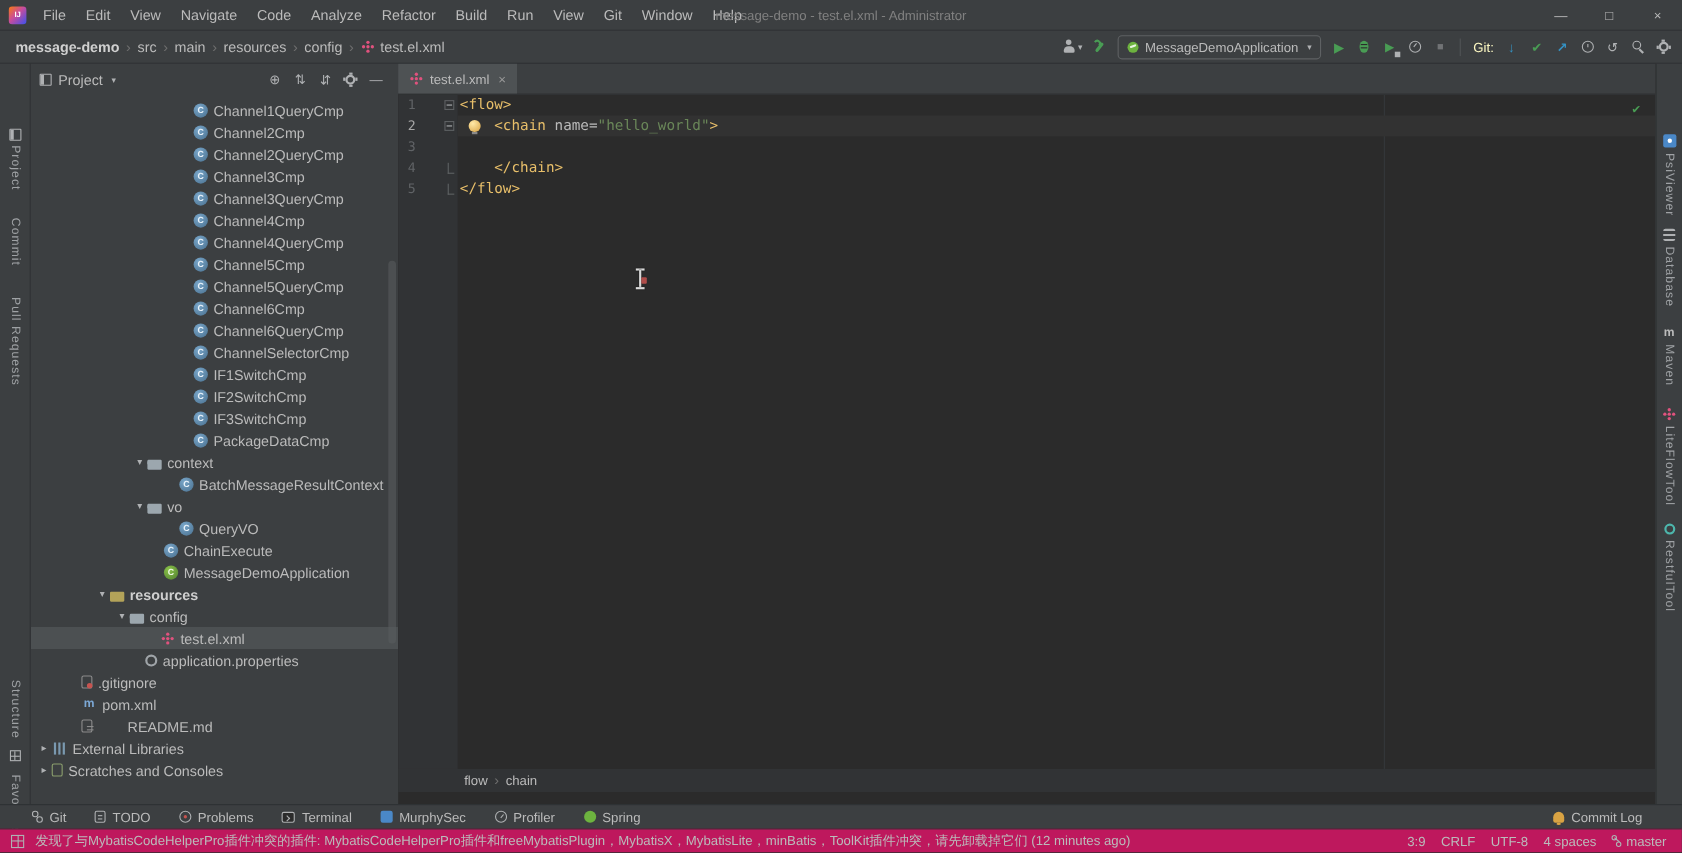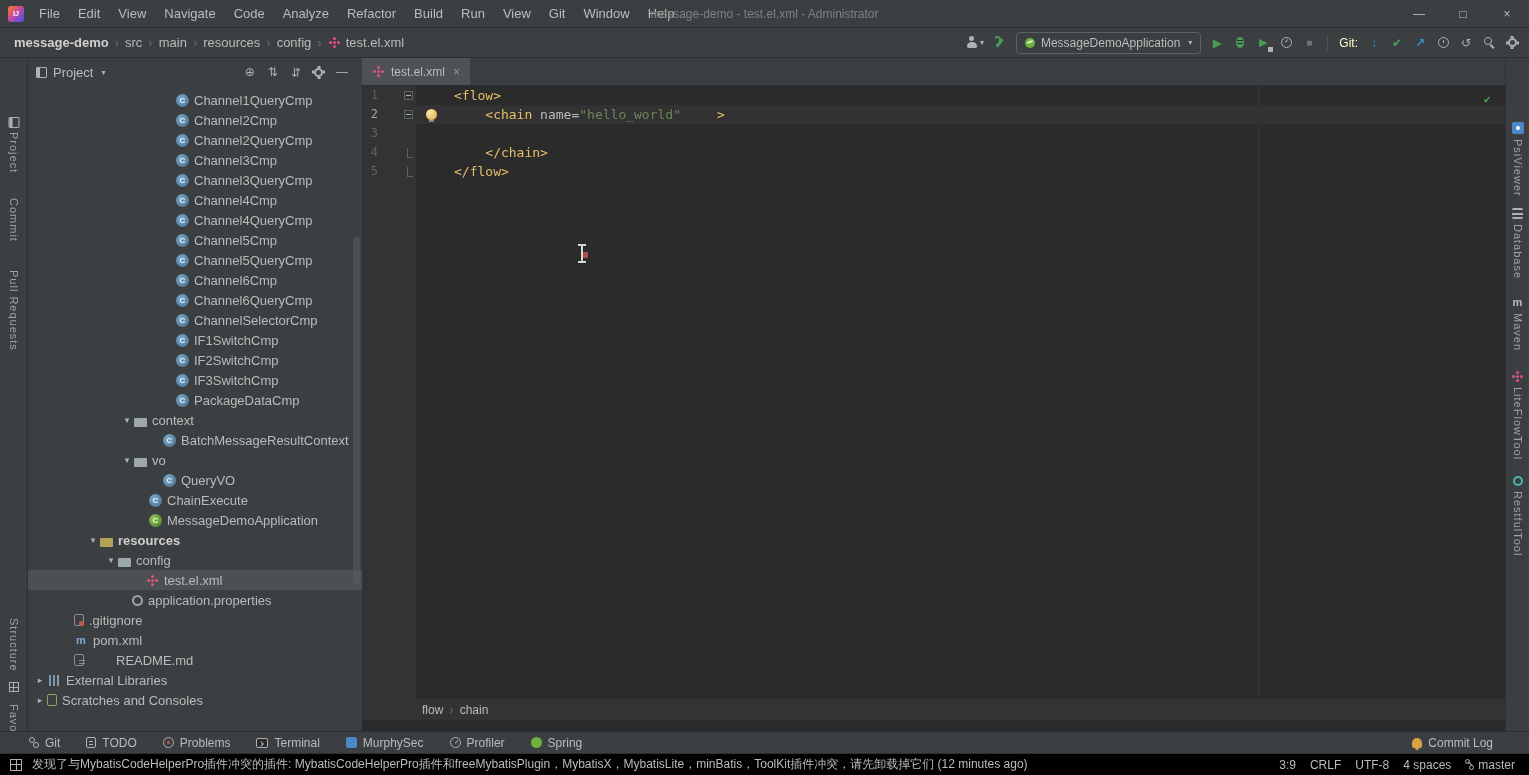--- a/index.html
+++ b/index.html
@@ -123,21 +123,21 @@
   .editor{position:absolute;top:28px;left:0;right:0;bottom:21px;font-family:"DejaVu Sans Mono","Liberation Mono",monospace;font-size:13px;overflow:hidden;}
   .gutter-bg{position:absolute;left:0;top:0;bottom:0;width:54px;background:#313335;}
   .guide{position:absolute;left:896px;top:0;bottom:0;width:1px;background:#35383B;}
   .code-lines{position:relative;}
   .code-line{display:flex;height:19px;line-height:19px;}
   .line-num{width:16px;text-align:right;color:#606366;font-size:12px;flex:none;}
   .code-line.caret .line-num{color:#A7A7A7;}
   .fold-zone{width:38px;flex:none;display:flex;justify-content:flex-end;align-items:center;padding-right:3px;box-sizing:border-box;}
   .code-text{flex:1;padding-left:2px;white-space:pre;color:#A9B7C6;}
   .code-line.caret .code-text{background:#323232;}
-  .tok-tag{color:#E8BF6A;margin-left:36px;}
+  .tok-tag{color:#E8BF6A;}
   .tok-attr{color:#BABABA;}
   .tok-str{color:#6A8759;}
   .tok-plain{color:#A9B7C6;}
   .fold-minus{width:9px;height:9px;border:1px solid #5E6163;box-sizing:border-box;position:relative;background:#313335;}
   .fold-minus::after{content:"";position:absolute;left:1px;right:1px;top:3px;height:1px;background:#AFB1B3;}
   .fold-end{width:6px;height:10px;border-left:1px solid #5E6163;border-bottom:1px solid #5E6163;box-sizing:border-box;}
   .bulb{position:absolute;left:64px;top:23px;width:11px;height:11px;border-radius:50%;background:radial-gradient(circle at 35% 30%,#FFE9A8,#D9A343);z-index:3;}
   .bulb::after{content:"";position:absolute;left:3px;top:11px;width:5px;height:2px;background:#8A8A8A;}
   .inspection-ok{position:absolute;top:6px;right:14px;color:#499C54;font-size:12px;z-index:3;}
   .editor-crumbs{position:absolute;left:0;right:0;bottom:11px;height:21px;background:#313335;display:flex;align-items:center;padding-left:58px;font-size:12px;color:#BBBBBB;box-sizing:border-box;}
@@ -158,21 +158,21 @@
   .bt-terminal{width:12px;height:10px;background:#2B2B2B;border:1px solid #AFB1B3;border-radius:2px;box-sizing:border-box;}
   .bt-terminal::after{content:"";position:absolute;left:2px;top:3px;width:3px;height:3px;border-top:1px solid #AFB1B3;border-right:1px solid #AFB1B3;transform:rotate(45deg);}
   .bt-murphysec{width:11px;height:11px;background:#4A88C7;border-radius:2px;}
   .bt-profiler{width:11px;height:11px;border:1px solid #AFB1B3;border-radius:50%;box-sizing:border-box;}
   .bt-profiler::after{content:"";position:absolute;left:5px;top:2px;width:1px;height:4px;background:#AFB1B3;transform:rotate(40deg);}
   .bt-spring{width:11px;height:11px;background:#6DB33F;border-radius:50%;}
   .event-log{position:absolute;right:36px;display:flex;align-items:center;gap:6px;}
   .bell{width:10px;height:10px;background:#D9A343;border-radius:50% 50% 2px 2px;position:relative;}
   .bell::after{content:"";position:absolute;left:3px;bottom:-2px;width:4px;height:2px;border-radius:50%;background:#D9A343;}
 
-  .statusbar{position:absolute;left:0;right:0;bottom:0;height:22px;background:#000000;border-top:1px solid #2E3133;box-sizing:border-box;display:flex;align-items:center;gap:10px;padding:0 14px 0 10px;font-size:12px;color:#BBBBBB;}
+  .statusbar{position:absolute;left:0;right:0;bottom:0;height:22px;background:#be185d;border-top:1px solid #2E3133;box-sizing:border-box;display:flex;align-items:center;gap:10px;padding:0 14px 0 10px;font-size:12px;color:#BBBBBB;}
   .status-msg{flex:1;white-space:nowrap;overflow:hidden;text-overflow:ellipsis;}
   .status-right{display:flex;align-items:center;gap:14px;flex:none;}
   .branch{display:flex;align-items:center;gap:4px;}
   .branch-icon{width:9px;height:11px;position:relative;display:inline-block;}
   .branch-icon::before{content:"";position:absolute;left:0;top:0;width:3px;height:3px;border-radius:50%;border:1px solid #AFB1B3;}
   .branch-icon::after{content:"";position:absolute;right:0;bottom:0;width:3px;height:3px;border-radius:50%;border:1px solid #AFB1B3;}
   .branch-line{position:absolute;left:2px;top:4px;width:6px;height:1px;background:#AFB1B3;transform:rotate(40deg);}
 
   
   .mouse-cursor{position:absolute;left:576px;top:243px;width:13px;height:22px;z-index:99;pointer-events:none;}

